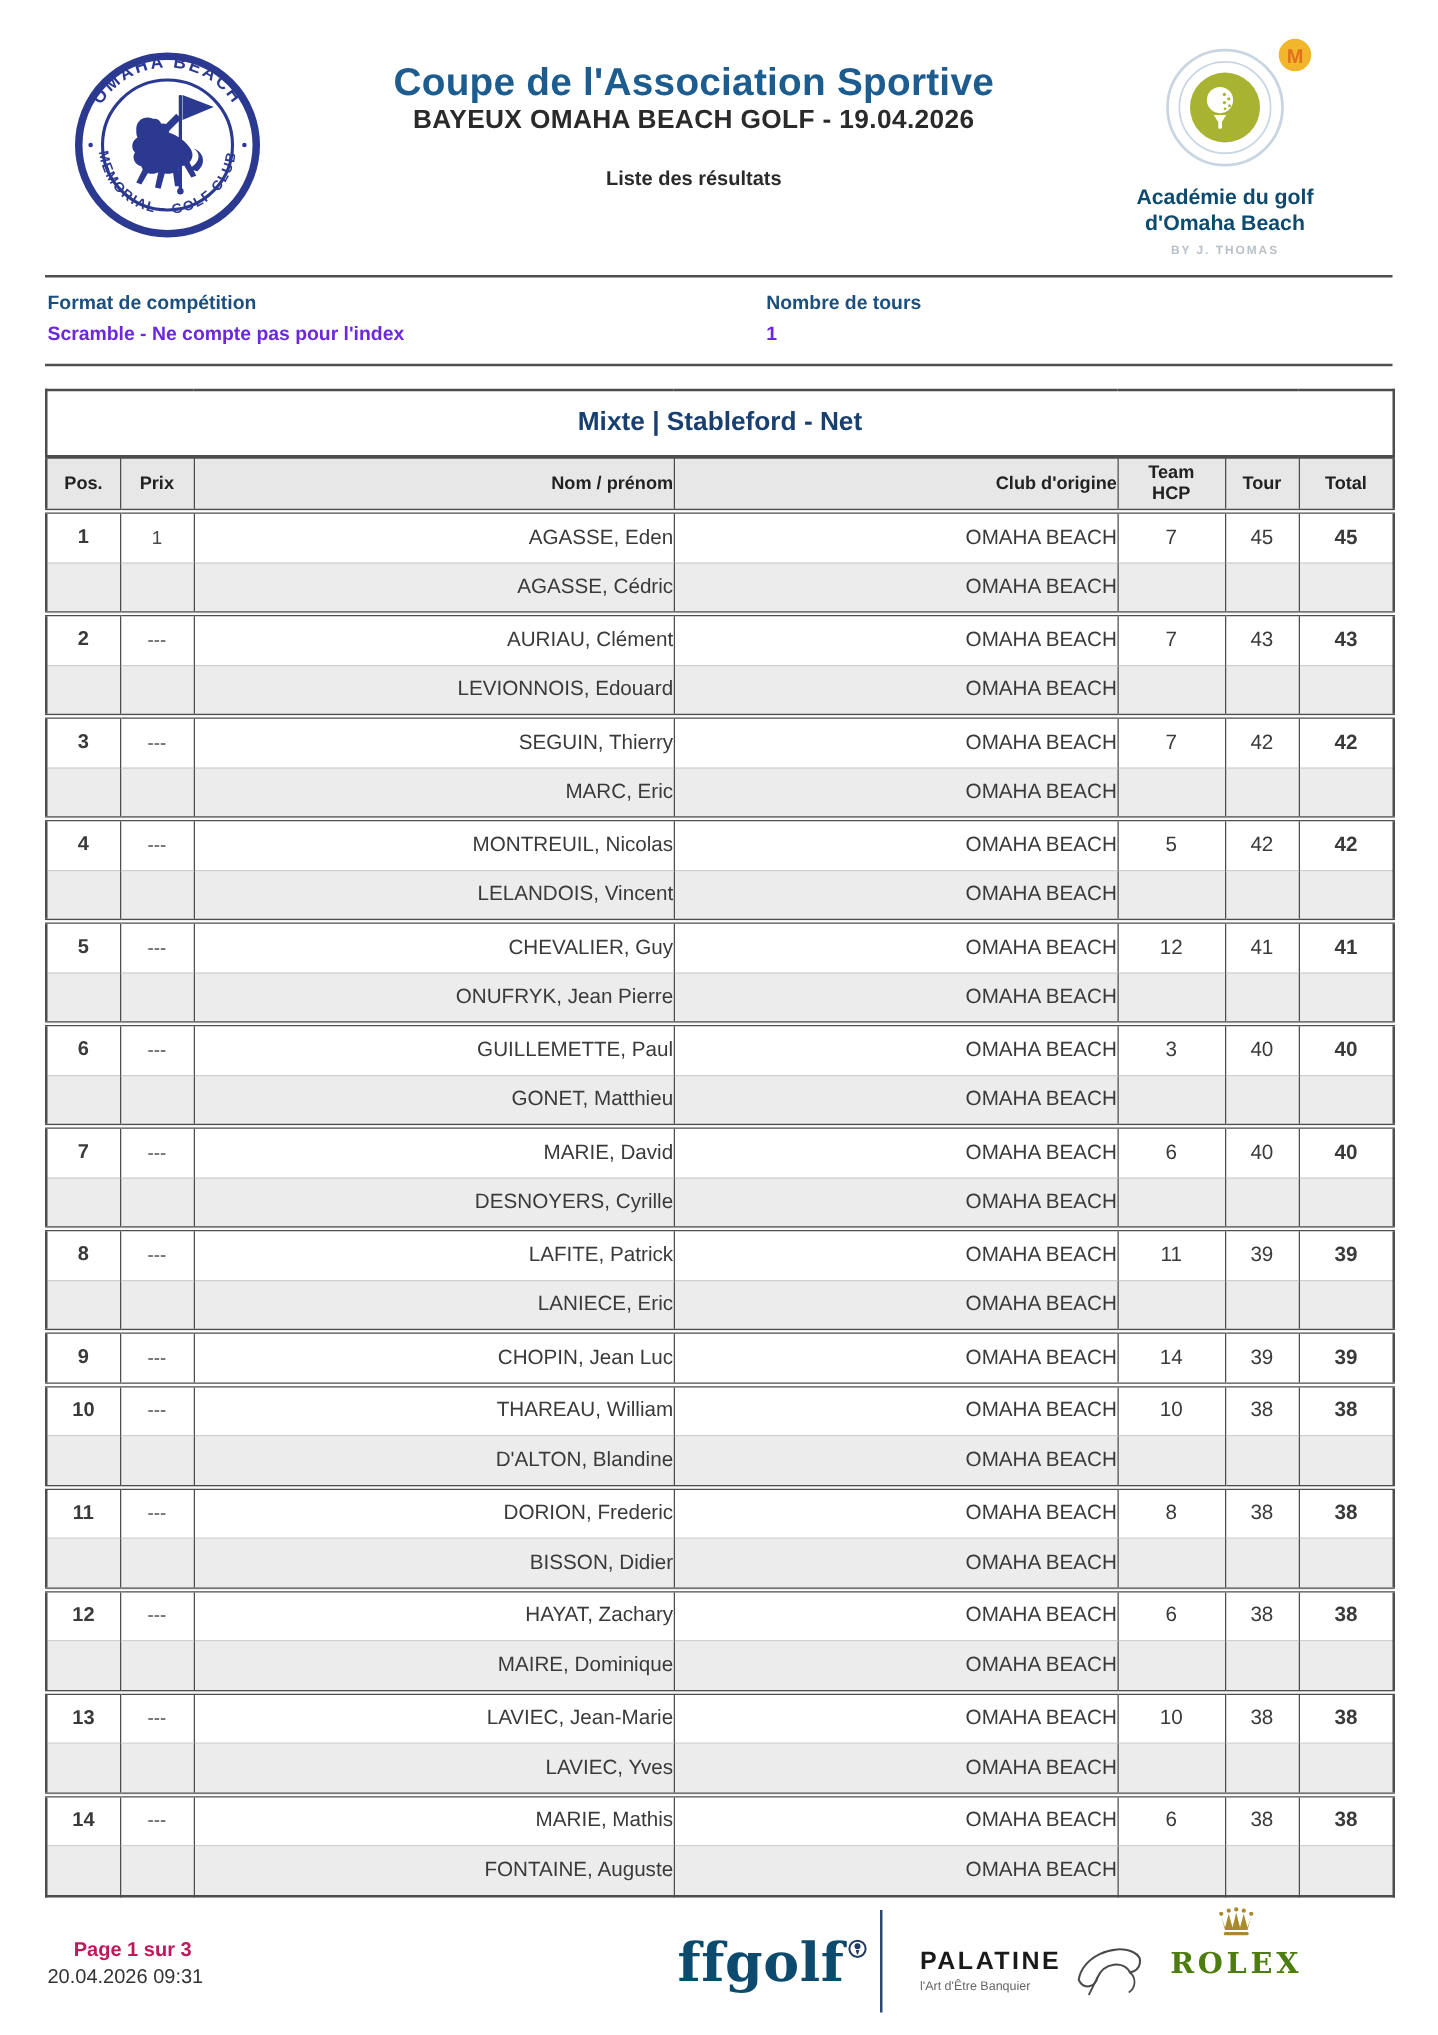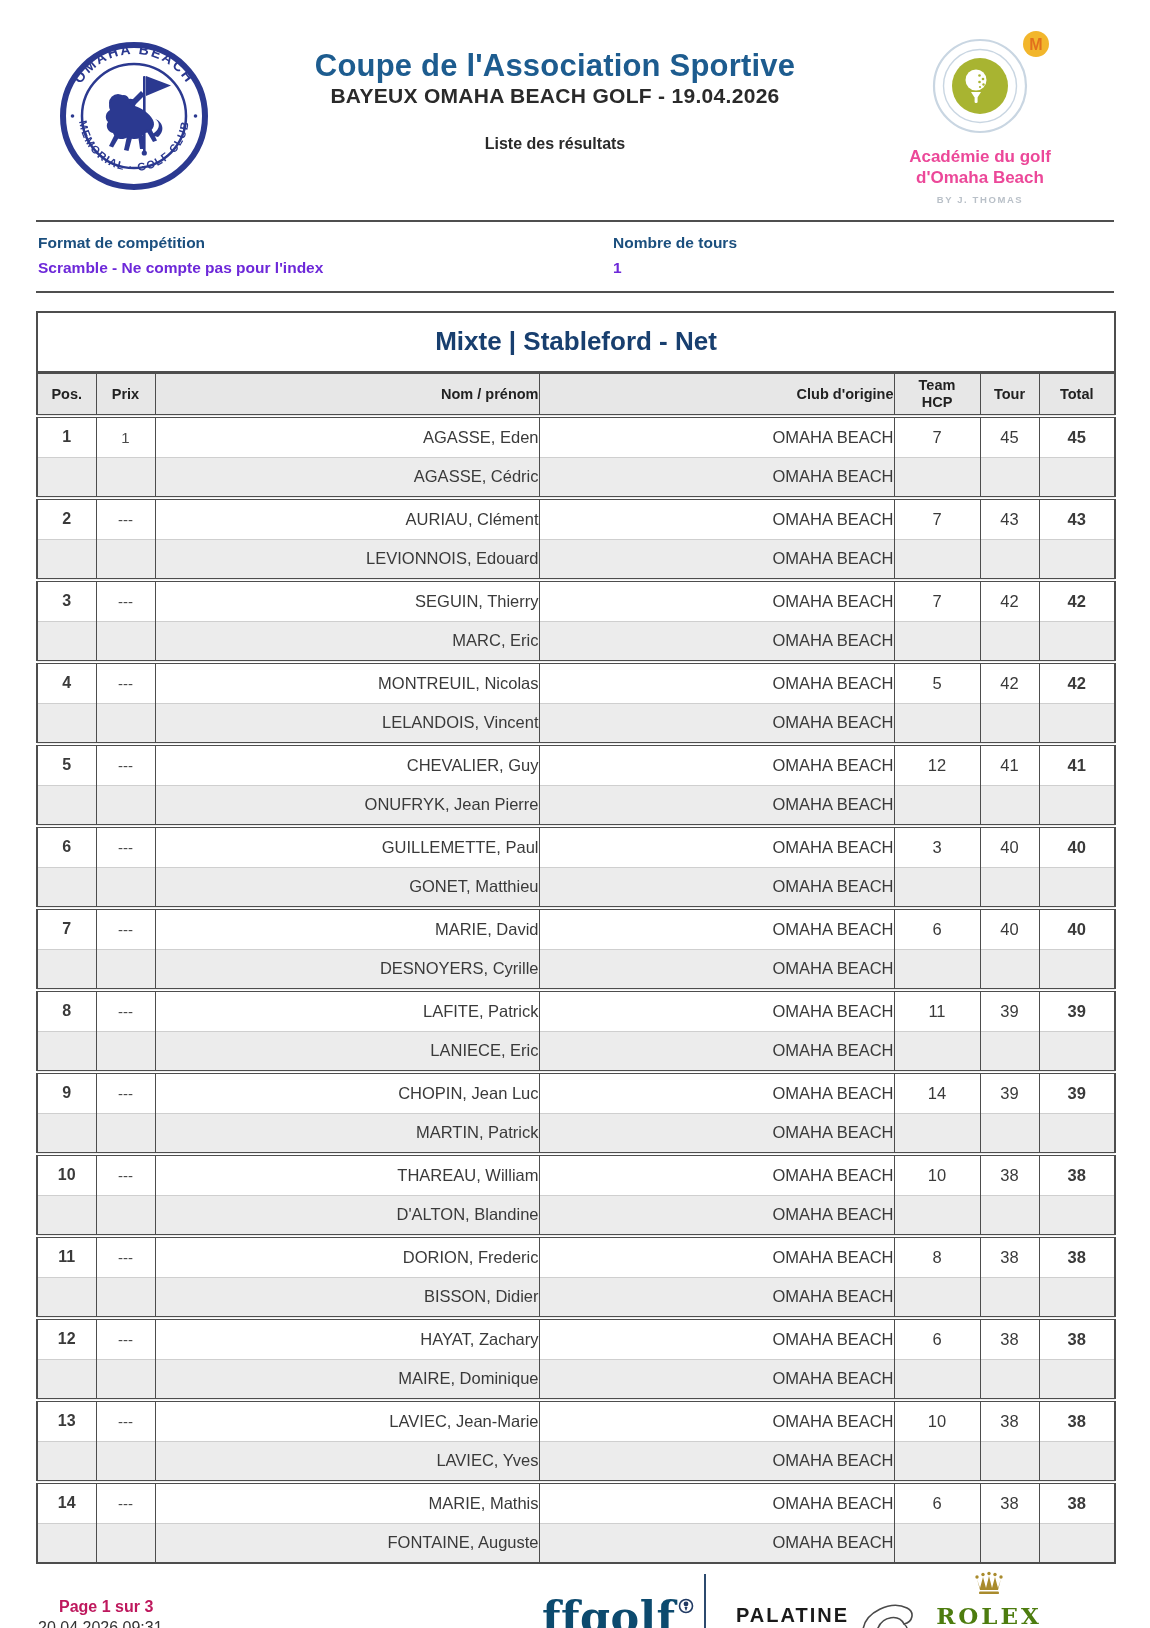--- a/index.html
+++ b/index.html
@@ -11,39 +11,39 @@
   .page { width:1150px; height:1628px; position:relative; }
 
   
   .doc-header { position:relative; height:220px; }
   .club-badge { position:absolute; left:58px; top:40px; }
   .header-center { position:absolute; left:230px; width:650px; top:0; text-align:center; }
   .doc-title { margin-top:48px; font-size:31px; font-weight:bold; color:#1d5c8f; letter-spacing:.2px; }
   .doc-subtitle { font-size:21px; font-weight:bold; color:#2a2a2a; letter-spacing:.3px; }
   .doc-list-label { margin-top:27px; font-size:16px; font-weight:bold; color:#2a2a2a; }
   .academy { position:absolute; right:72px; top:26px; width:196px; text-align:center; }
-  .acad-line { font-size:17px; font-weight:bold; color:#ec4899; line-height:1.25; }
+  .acad-line { font-size:17px; font-weight:bold; color:#0c4a6e; line-height:1.25; }
   .acad-by { margin-top:5px; font-size:9.5px; font-weight:bold; color:#b9c0c8; letter-spacing:1.6px; }
 
   
   .meta {
     margin:0 36px; border-top:2.5px solid #4f4f4f; border-bottom:2.5px solid #4f4f4f;
     display:flex; padding:12px 2px 14px 2px;
   }
   .meta-col-left { width:575px; }
   .meta-label { font-size:15.5px; font-weight:bold; color:#1b4f7e; }
   .meta-value { margin-top:7px; font-size:15.5px; font-weight:bold; color:#6d28d9; }
 
   
   table.results {
     margin:18px 36px 0 36px; width:1078px; table-layout:fixed;
     border-collapse:collapse; border:2.5px solid #4d4d4d;
   }
   table.results th, table.results td { border-left:1.5px solid #4d4d4d; padding:0; }
-  .band-th { font-size:26px; font-weight:bold; color:#183f6f; text-align:center;
+  .band-th { font-size:21px; font-weight:bold; color:#183f6f; text-align:center;
              padding:13px 0 14px 0 !important; border-bottom:3px solid #4d4d4d; background:#fff; }
   tr.cols th {
     background:#e7e7e7; height:40px; font-size:14.5px; font-weight:bold; color:#222;
     border-bottom:2.5px solid #4d4d4d; vertical-align:middle;
   }
   th.al, td.al { text-align:right; padding-left:11px !important; }
   .c { text-align:center; }
   tbody td { height:38.5px; font-size:16.5px; color:#3a3a3a; vertical-align:middle; background:#fff; }
   tr.team-first td { border-top:4px double #4d4d4d; }
   tr.team-second td { border-top:1px solid #cfcfcf; background:#ececec; }
@@ -336,29 +336,20 @@
 
     <tr class="team-first">
       <td class="pos c">9</td>
       <td class="prix c">---</td>
       <td class="al">CHOPIN, Jean Luc</td>
       <td class="al">OMAHA BEACH</td>
       <td class="c">14</td>
       <td class="c">39</td>
       <td class="total c">39</td>
     </tr>
-    <tr class="team-second">
-      <td></td>
-      <td></td>
-      <td class="al">MARTIN, Patrick</td>
-      <td class="al">OMAHA BEACH</td>
-      <td></td>
-      <td></td>
-      <td></td>
-    </tr>
 
     <tr class="team-first">
       <td class="pos c">10</td>
       <td class="prix c">---</td>
       <td class="al">THAREAU, William</td>
       <td class="al">OMAHA BEACH</td>
       <td class="c">10</td>
       <td class="c">38</td>
       <td class="total c">38</td>
     </tr>

